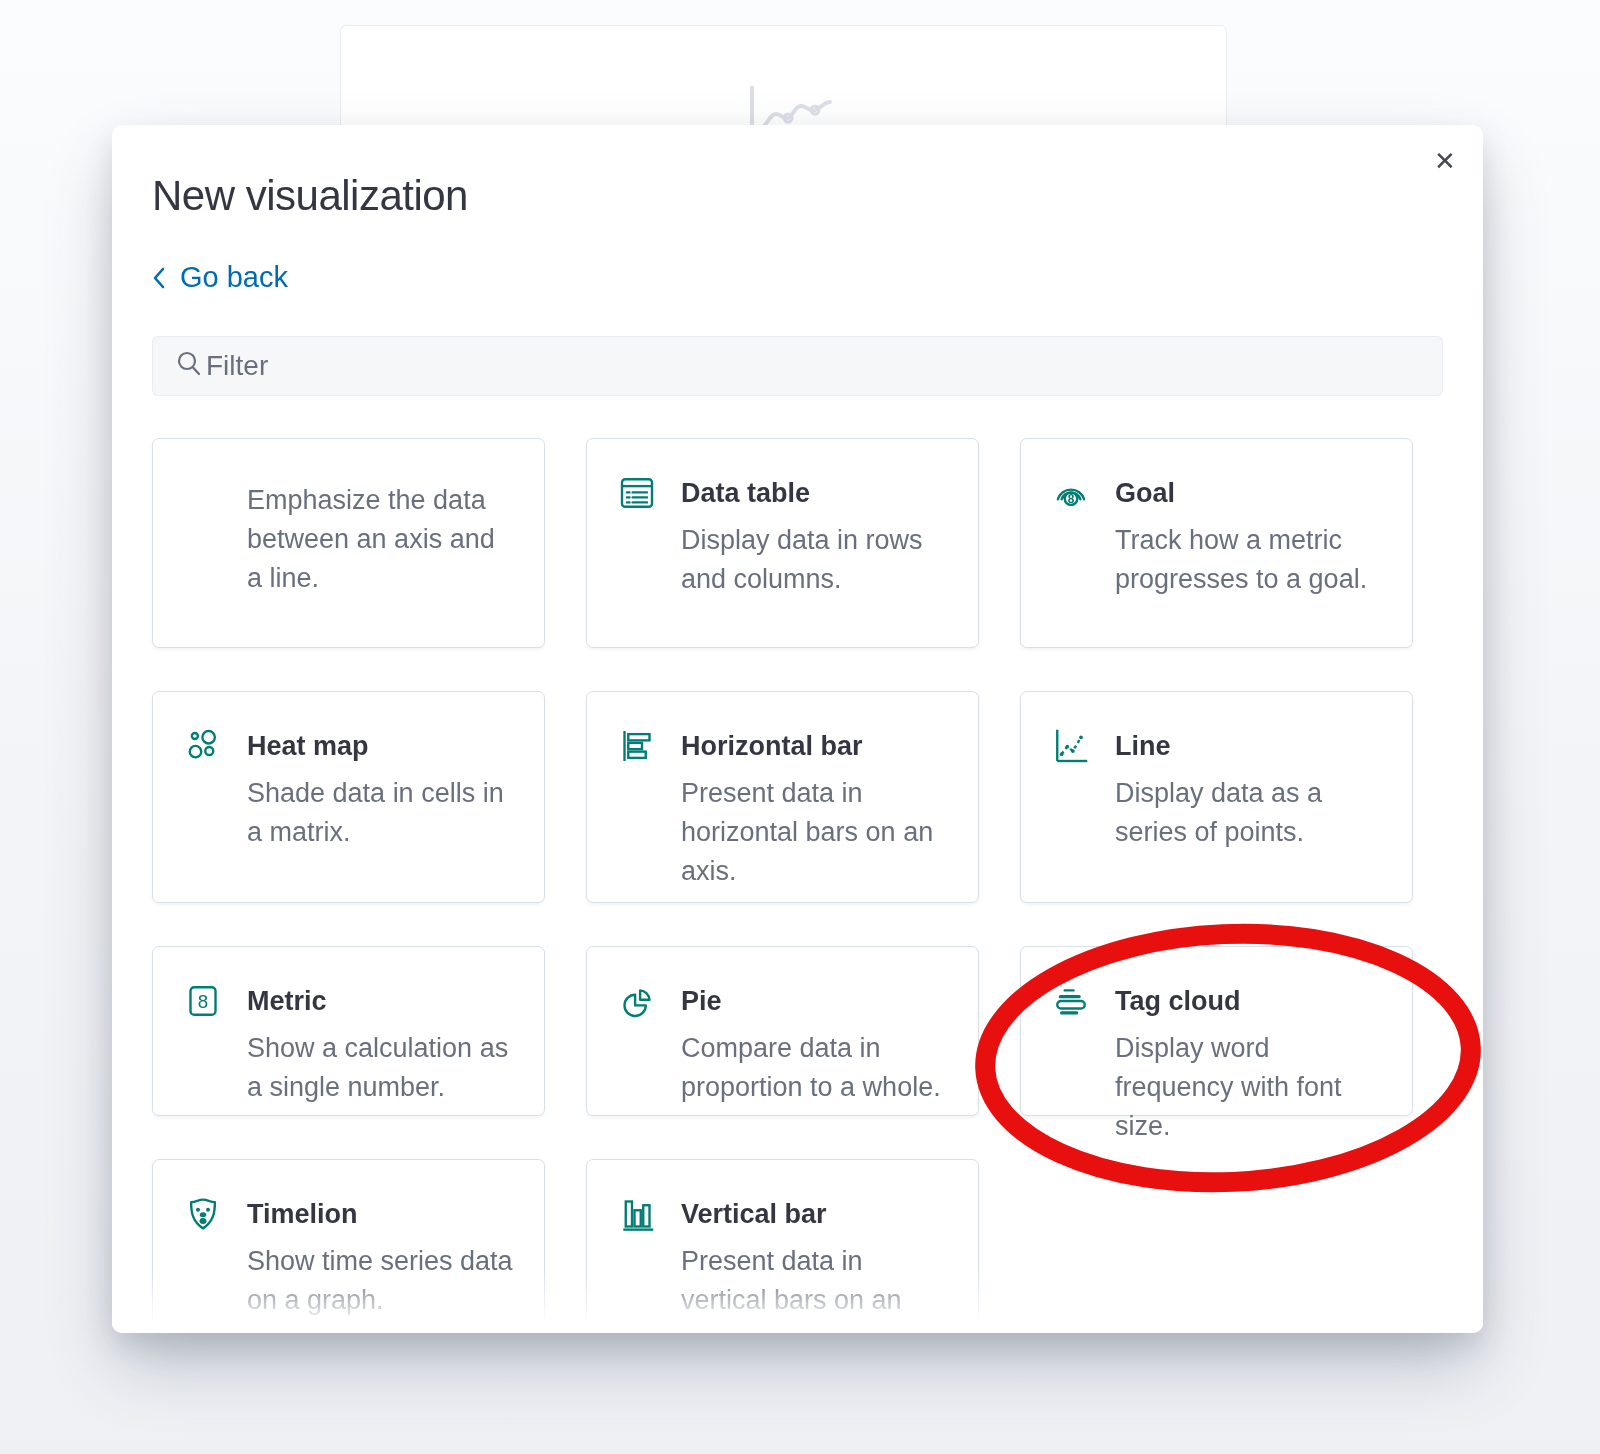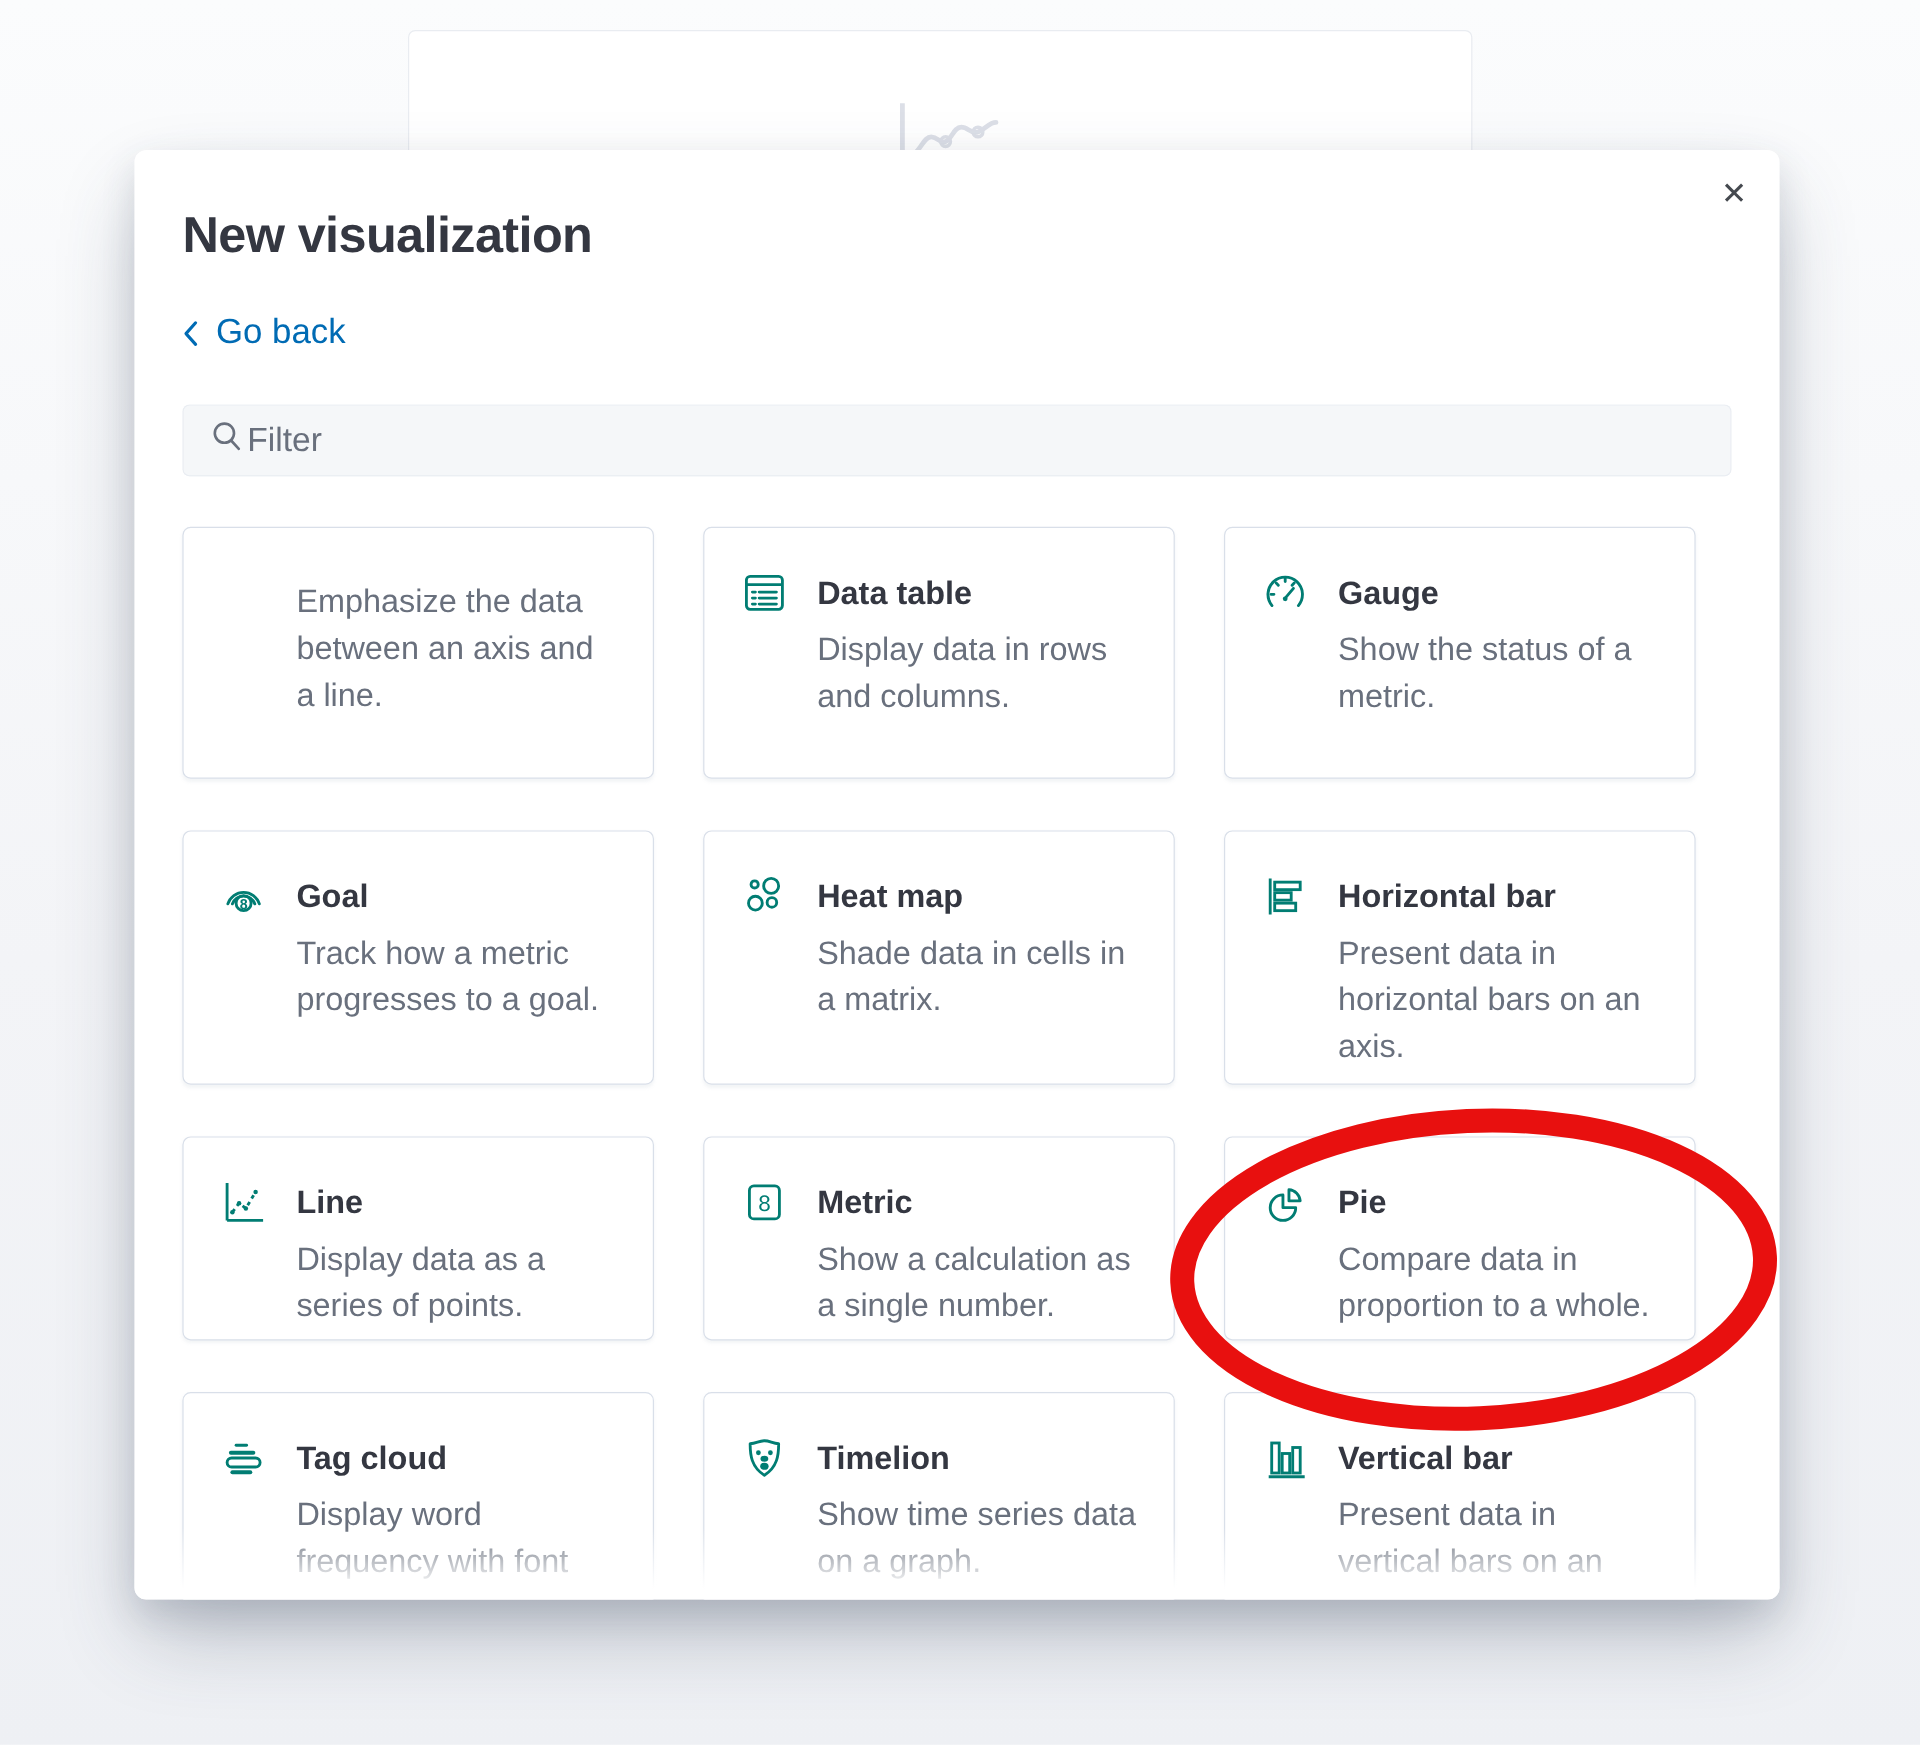--- a/index.html
+++ b/index.html
@@ -22,21 +22,21 @@
     position:absolute;left:112px;top:125px;width:1371px;height:1208px;
     background:#ffffff;border-radius:10px;overflow:hidden;
     box-shadow:0 12px 28px rgba(60,72,94,.14),0 34px 70px -8px rgba(60,72,94,.32);
   }
   .modal-body{padding:46px 40px 0;position:relative;}
   .close-btn{
     position:absolute;top:16px;right:18px;width:40px;height:40px;border:none;background:transparent;
     font-size:26px;line-height:40px;color:#45494f;cursor:pointer;padding:0;text-align:center;
   }
   .modal-title{
-    font-size:42px;font-weight:700;color:#343741;letter-spacing:-.5px;margin:0;line-height:50px;
+    font-size:42px;font-weight:400;color:#343741;letter-spacing:-.5px;margin:0;line-height:50px;
   }
   .go-back{
     margin-top:40px;display:inline-flex;align-items:center;gap:14px;
     color:#006BB4;font-size:29px;font-weight:400;text-decoration:none;cursor:pointer;
   }
   .go-back svg{display:block;}
   .filter-wrap{
     margin-top:42px;height:60px;background:#f5f7f9;border-radius:6px;
     display:flex;align-items:center;padding:0 22px;
     box-shadow:inset 0 0 0 1px rgba(211,218,230,.35);
@@ -138,34 +138,20 @@
               </svg>
             </span>
             <div class="card-title">Data table</div>
           </div>
           <div class="card-desc">Display data in rows and columns.</div>
         </div>
         <div class="card">
           <div class="head">
             <span class="icon">
               <svg width="40" height="40" viewBox="0 0 32 32">
-                <path d="M7.2 24.5a11.5 11.5 0 1 1 17.6 0" fill="none" stroke="currentColor" stroke-width="1.9" stroke-linecap="round"></path>
-                <path d="M6.5 17h2M10 9.5l1.4 1.4M16 6.5v2M22 9.5 20.6 10.9" fill="none" stroke="currentColor" stroke-width="1.9" stroke-linecap="round"></path>
-                <path d="M16 19.5l5.5-6.5" fill="none" stroke="currentColor" stroke-width="1.9" stroke-linecap="round"></path>
-                <circle cx="16" cy="20" r="1.6" fill="currentColor"></circle>
-              </svg>
-            </span>
-            <div class="card-title">Gauge</div>
-          </div>
-          <div class="card-desc">Show the status of a metric.</div>
-        </div>
-        <div class="card">
-          <div class="head">
-            <span class="icon">
-              <svg width="40" height="40" viewBox="0 0 32 32">
                 <path d="M5.5 21a11 11 0 0 1 21 0" fill="none" stroke="currentColor" stroke-width="1.9" stroke-linecap="round"></path>
                 <path d="M8.5 21a8 8 0 0 1 15 0" fill="none" stroke="currentColor" stroke-width="1.9" stroke-linecap="round"></path>
                 <circle cx="16" cy="20.5" r="5" fill="none" stroke="currentColor" stroke-width="1.9"></circle>
                 <text x="16" y="24.2" font-size="9.5" text-anchor="middle" fill="currentColor" font-family="Liberation Sans,sans-serif" font-weight="bold">8</text>
               </svg>
             </span>
             <div class="card-title">Goal</div>
           </div>
           <div class="card-desc">Track how a metric progresses to a goal.</div>
         </div>

